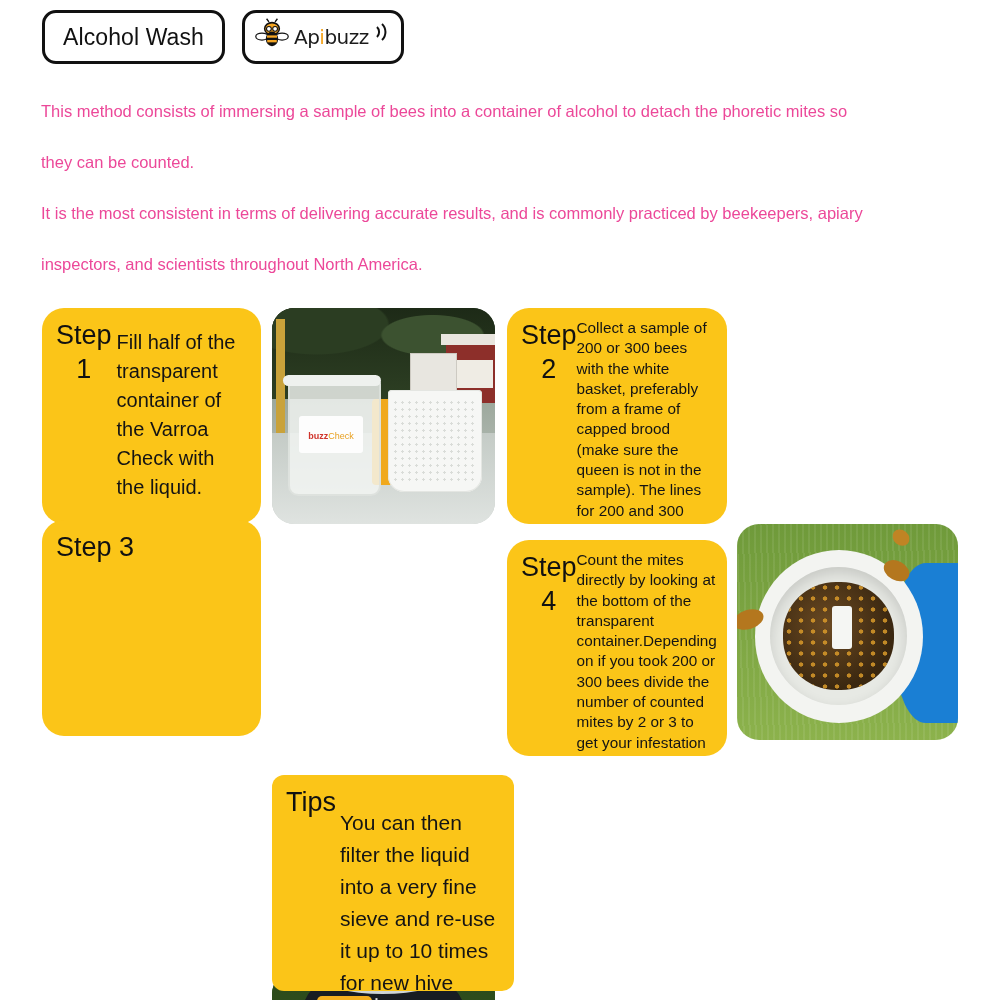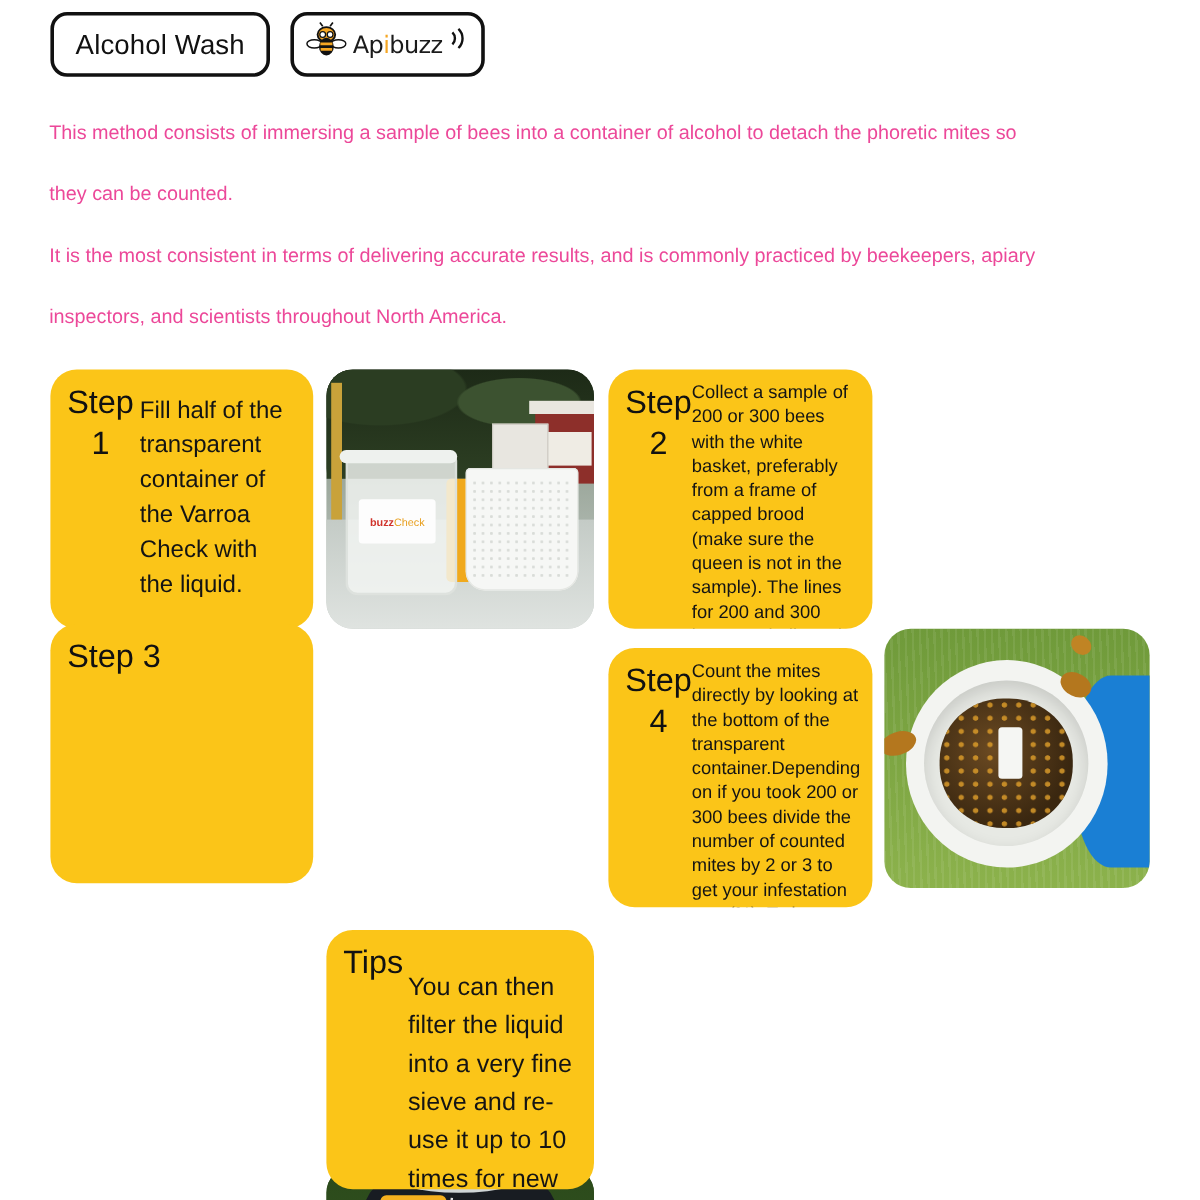--- a/index.html
+++ b/index.html
@@ -296,18 +296,18 @@
     <div class="ph-layer jar"></div>
     <div class="ph-layer lid"></div>
 
   </div>
 
   <div class="cell card" style="left:507px; top:540px; width:220px; height:216px;">
     <div class="card-title">Step 4</div>
     <div class="card-body dense">Count the mites directly by looking at the bottom of the transparent container.Depending on if you took 200 or 300 bees divide the number of counted mites by 2 or 3 to get your infestation rate (%). To interpret the results, please consult our Varroa Guide and/or your local thresholds.</div>
   </div>
 
-  <div class="cell card" style="left:272px; top:775px; width:223px; height:216px;">
+  <div class="cell card" style="left:272px; top:775px; width:242px; height:216px;border-radius:12px;">
     <div class="card-title">Tips</div>
     <div class="card-body tips">You can then filter the liquid into a very fine sieve and re-use it up to 10 times for new hive counts.</div>
   </div>
 
 </div>
 
 </body></html>

